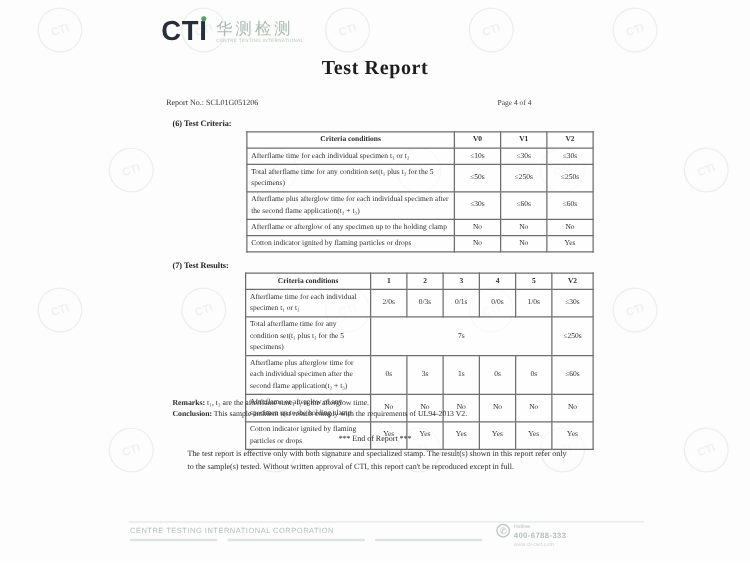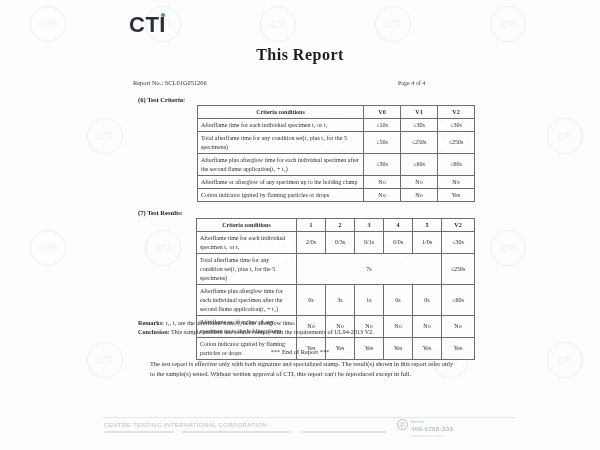--- a/index.html
+++ b/index.html
@@ -126,23 +126,27 @@
       <div class="wm" style="left: 547px; top: 342px;">
         <span>CTI</span>
       </div>
     </div>
 
   <div class="logo">
     <div class="logo-cti">
       <span>CTI</span>
       <span class="logo-dot"></span>
     </div>
-  </div>
-
-  <div class="title">This Report</div>
+    <div class="logo-cn">
+      <div class="cn">华测检测</div>
+      <div class="en">CENTRE TESTING INTERNATIONAL</div>
+    </div>
+  </div>
+
+  <div class="title">Test Report</div>
   <div class="report-no">Report No.: SCL01G051206</div>
   <div class="page-info">Page 4 of 4</div>
 
   <div class="sec-heading" id="sec6">(6)  Test Criteria:</div>
   <table id="table6">
     <colgroup>
         <col style="width:166px">
         <col style="width:37px">
         <col style="width:37px">
         <col style="width:37px">

